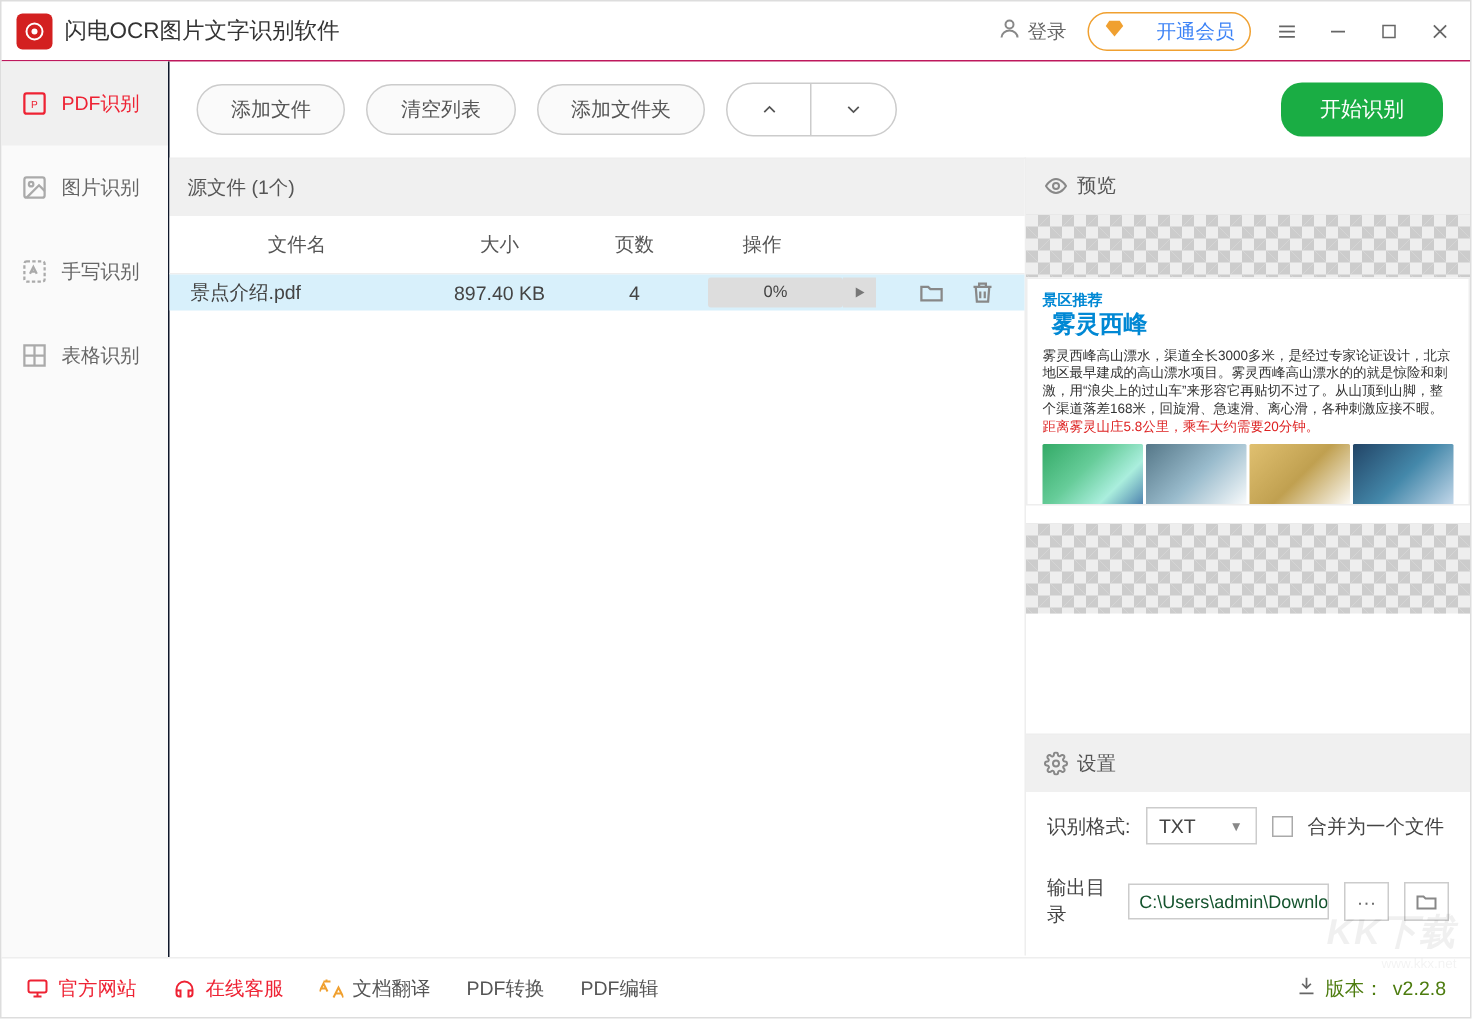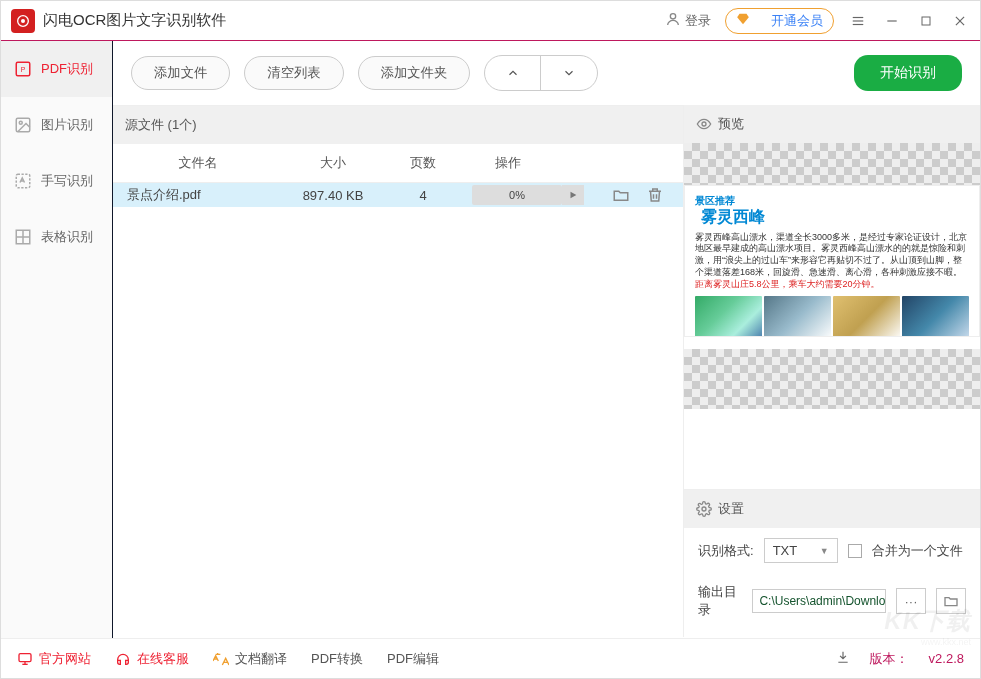--- a/index.html
+++ b/index.html
@@ -72,21 +72,21 @@
 .chk { width: 14px; height: 14px; border: 1px solid #aaa; display: inline-block; }
 .path-input { border: 1px solid #ccc; padding: 4px 6px; width: 154px; font-size: 12px; color: #14532d; overflow: hidden; white-space: nowrap; }
 .mini-btn { border: 1px solid #ccc; padding: 4px 6px; cursor: pointer; color: #666; height: 26px; display: flex; align-items: center; justify-content: center; min-width: 30px; }
 
 
 .footer { height: 40px; border-top: 1px solid #eee; display: flex; align-items: center; padding: 0 16px; gap: 24px; font-size: 13px; color: #555; }
 .foot-item { display: flex; align-items: center; gap: 6px; cursor: pointer; }
 .foot-item.red { color: #e23; }
 .foot-item .fi-ico { width: 16px; height: 16px; display: flex; align-items: center; justify-content: center; }
 .foot-item.orange .fi-ico { color: #f0a030; }
-.version { margin-left: auto; display: flex; align-items: center; gap: 20px; color: #be185d; }
+.version { margin-left: auto; display: flex; align-items: center; gap: 6px; color: #4d7c0f; }
 .watermark { position: absolute; right: 10px; bottom: 42px; font-size: 24px; font-weight: bold; color: rgba(0,0,0,0.06); font-style: italic; letter-spacing: 1px; pointer-events: none; }
 .wm-sub { position: absolute; right: 10px; bottom: 32px; font-size: 9px; color: rgba(0,0,0,0.05); pointer-events: none; }
 </style>
 </head>
 <body>
 
 <div class="titlebar">
   <div class="app-icon">
     <svg viewBox="0 0 24 24" fill="white">
         <circle cx="12" cy="12" r="8" fill="none" stroke="white" stroke-width="2"></circle>

